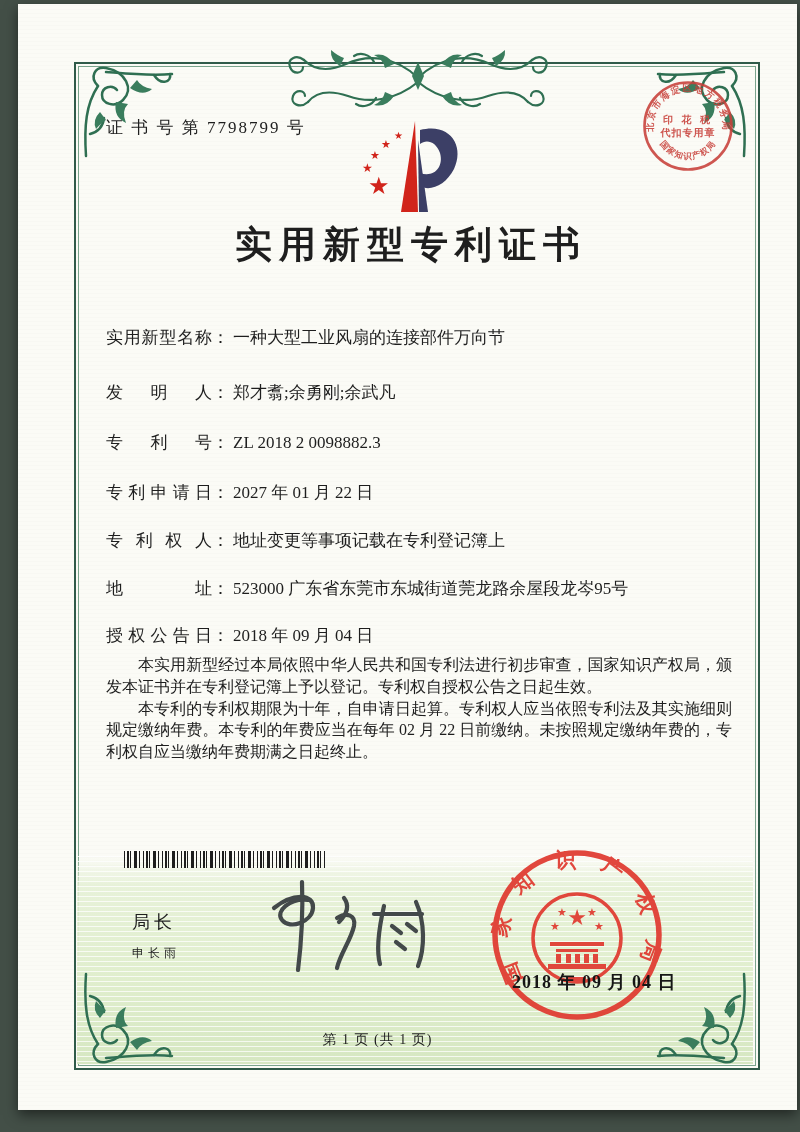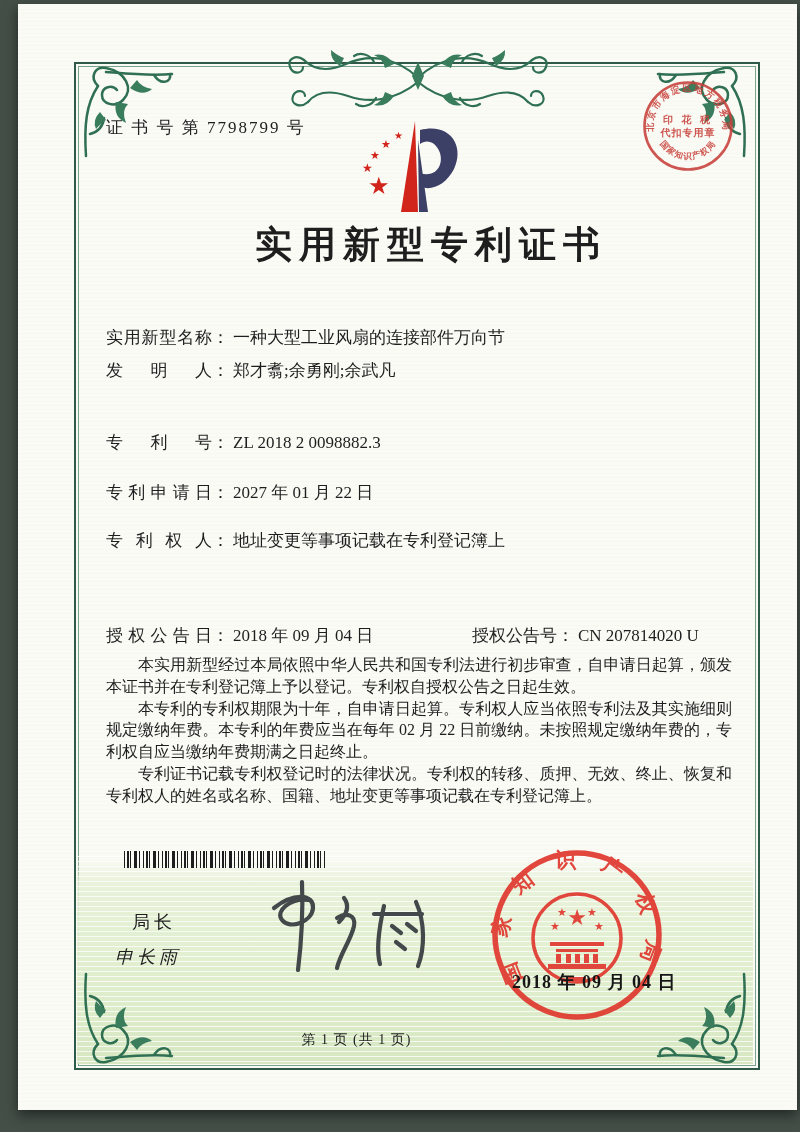--- a/index.html
+++ b/index.html
@@ -11,34 +11,34 @@
   
   .frame{position:absolute;left:56px;top:58px;width:682px;height:1004px;border:2px solid #2f5a49;}
   .frame-inner{position:absolute;inset:2px;border:1px solid #79a38c;}
   
   .green-band{position:absolute;left:59px;top:852px;width:676px;height:208px;
     background:
       repeating-linear-gradient(180deg,rgba(255,255,255,.75) 0 1px,rgba(255,255,255,0) 1px 5px),
       linear-gradient(180deg,rgba(228,240,212,0) 0,rgba(228,240,212,.85) 14%,#e0eecd 60%,#d6e7c2 100%);}
   .txt{position:absolute;color:#1e1e1e;}
   .cert-no{left:88px;top:112px;font-size:17px;letter-spacing:2px;}
-  .title{left:72px;top:216px;width:682px;text-align:center;font-size:37px;font-weight:bold;letter-spacing:7px;}
+  .title{left:52px;top:216px;width:682px;text-align:center;font-size:37px;font-weight:bold;letter-spacing:7px;}
   .field{left:88px;width:640px;font-size:17px;}
   .lbl{display:inline-block;width:106px;text-align:justify;text-align-last:justify;vertical-align:top;}
   .colon{display:inline-block;}
   .val{display:inline-block;margin-left:4px;}
   .grant-right{position:absolute;left:366px;top:0;}
   .paras{left:88px;top:650px;width:626px;font-size:16px;line-height:21.8px;text-align:justify;}
   .paras p{margin:0;text-indent:2em;}
   .barcode{position:absolute;left:106px;top:847px;width:201px;height:17px;background:
     repeating-linear-gradient(90deg,#1d1d1d 0 1px,transparent 1px 3px,#1d1d1d 3px 5px,transparent 5px 6px,
     #1d1d1d 6px 7px,transparent 7px 10px,#1d1d1d 10px 13px,transparent 13px 15px,#1d1d1d 15px 16px,transparent 16px 19px);}
   .signer-title{left:114px;top:906px;font-size:18px;letter-spacing:4px;}
-  .signer-name{left:97px;top:941px;font-size:18px;letter-spacing:4px;font-style:italic;}
-  .footer{left:56px;top:1027px;width:565px;text-align:center;font-size:14px;letter-spacing:1px;}
+  .signer-name{left:114px;top:941px;font-size:12px;letter-spacing:4px;}
+  .footer{left:56px;top:1027px;width:565px;text-align:center;font-size:14px;letter-spacing:1px;padding-left:21px;}
   .sig{position:absolute;left:240px;top:872px;width:180px;height:100px;}
   .logo{position:absolute;left:340px;top:116px;width:116px;height:96px;}
   .tax-stamp{position:absolute;left:622px;top:74px;width:96px;height:96px;opacity:.88;}
   .office-stamp{position:absolute;left:470px;top:842px;width:178px;height:178px;opacity:.93;}
   .stamp-date{position:absolute;left:494px;top:966px;font-size:18px;font-weight:bold;letter-spacing:1px;color:#161616;z-index:6;}
   .ornament-top{position:absolute;left:266px;top:40px;width:268px;height:70px;}
   .corner{position:absolute;width:100px;height:100px;}
   .corner.bl{left:58px;top:962px;}
   .corner.br{left:636px;top:962px;transform:scaleX(-1);}
   .corner.tl{left:58px;top:60px;transform:scaleY(-1);}
@@ -169,43 +169,42 @@
           <text x="36" y="19" font-size="10">★</text>
         </g>
       </svg>
     </div>
 
     <div class="txt title">实用新型专利证书</div>
 
     <div class="txt field" style="top:322px">
       <span class="lbl">实用新型名称</span><span class="colon">：</span><span class="val">一种大型工业风扇的连接部件万向节</span>
     </div>
-    <div class="txt field" style="top:355px">
+    <div class="txt field" style="top:377px">
       <span class="lbl">发明人</span><span class="colon">：</span><span class="val">郑才翥;余勇刚;余武凡</span>
     </div>
     <div class="txt field" style="top:427px">
       <span class="lbl">专利号</span><span class="colon">：</span><span class="val">ZL 2018 2 0098882.3</span>
     </div>
     <div class="txt field" style="top:477px">
       <span class="lbl">专利申请日</span><span class="colon">：</span><span class="val">2027 年 01 月 22 日</span>
     </div>
     <div class="txt field" style="top:525px">
       <span class="lbl">专利权人</span><span class="colon">：</span><span class="val">地址变更等事项记载在专利登记簿上</span>
     </div>
+    <div class="txt field" style="top:573px">
+      <span class="lbl">地址</span><span class="colon">：</span><span class="val">523000 广东省东莞市东城街道莞龙路余屋段龙岑95号</span>
+    </div>
     <div class="txt field" style="top:620px">
       <span class="lbl">授权公告日</span><span class="colon">：</span><span class="val">2018 年 09 月 04 日</span>
-      <span class="grant-right">
-        <span>授权公告号</span><span>：</span><span class="val">CN 207814020 U</span>
-      </span>
     </div>
 
     <div class="txt paras">
-      <p>本实用新型经过本局依照中华人民共和国专利法进行初步审查，自申请日起算，颁发本证书并在专利登记簿上予以登记。专利权自授权公告之日起生效。</p>
+      <p>本实用新型经过本局依照中华人民共和国专利法进行初步审查，国家知识产权局，颁发本证书并在专利登记簿上予以登记。专利权自授权公告之日起生效。</p>
       <p>本专利的专利权期限为十年，自申请日起算。专利权人应当依照专利法及其实施细则规定缴纳年费。本专利的年费应当在每年 02 月 22 日前缴纳。未按照规定缴纳年费的，专利权自应当缴纳年费期满之日起终止。</p>
-      <p>专利证书记载专利权登记时的法律状况。专利权的转移、质押、无效、终止、恢复和专利权人的姓名或名称、国籍、地址变更等事项记载在专利登记簿上。</p>
     </div>
 
     <div class="barcode"></div>
 
     <div class="txt signer-title">局长</div>
     <div class="txt signer-name">申长雨</div>
 
     <div class="sig">
       <svg viewBox="0 0 180 100" width="180" height="100">
         <g fill="none" stroke="#43494a" stroke-width="4.2" stroke-linecap="round" stroke-linejoin="round">

